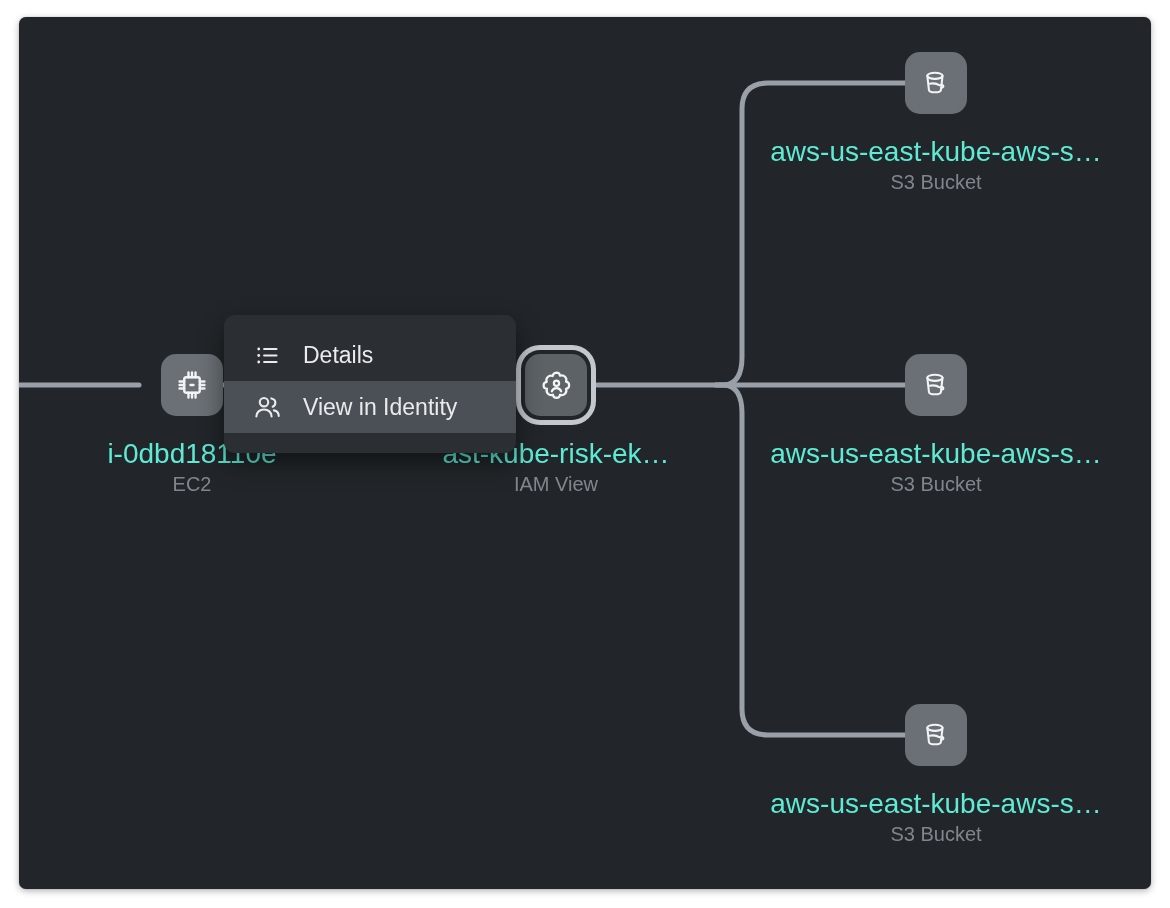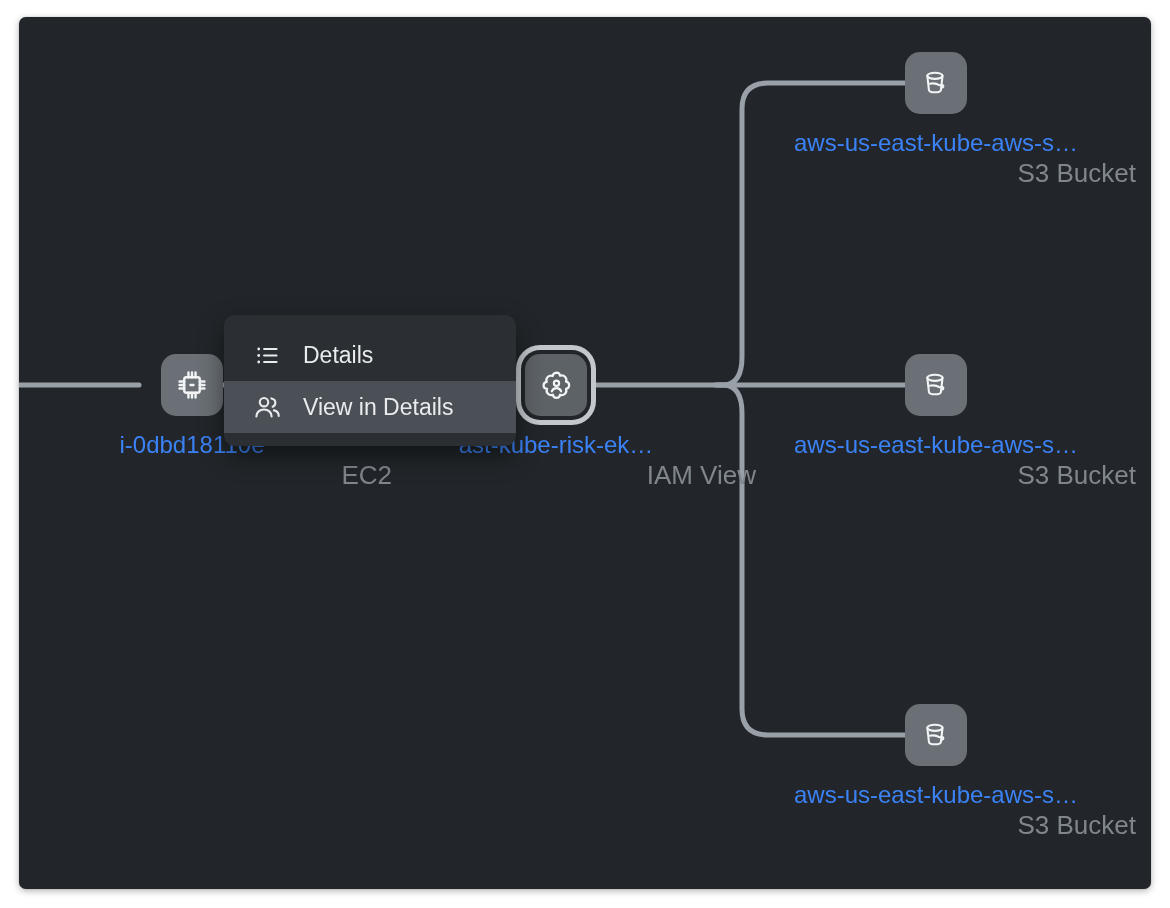--- a/index.html
+++ b/index.html
@@ -69,47 +69,46 @@
     box-sizing: border-box;
   }
   .node.selected .node-tile {
     background: #5d6266;
     box-shadow: 0 0 0 4px #22262a, 0 0 0 9px #c3c8cd;
   }
   .node-tile svg {
     display: block;
   }
   .node-title {
-    margin-top: 14px;
-    font-size: 24px;
+    margin-top: 23px;
+    font-size: 28px;
     line-height: 30px;
-    color: #3b82f6;
+    color: #5eead4;
     white-space: nowrap;
     overflow: visible;
   }
   .node-subtitle {
     margin-top: 1px;
-    font-size: 26px;
+    font-size: 20px;
     line-height: 29px;
     color: #80868d;
     white-space: nowrap;
-    text-align: right;
   }
   
   .node-title, .node-subtitle { width: 400px; margin-left: -120px; }
 
   
   #context-menu {
     position: absolute;
     left: 205px;
     top: 298px;
     width: 292px;
     background: #2b2f34;
     border-radius: 11px;
-    padding: 14px 0 13px 0;
+    padding: 14px 0 20px 0;
     box-sizing: border-box;
     box-shadow: 0 10px 26px rgba(0,0,0,0.48);
     z-index: 40;
   }
   .menu-item {
     display: flex;
     align-items: center;
     height: 52px;
     padding: 0 22px 0 26px;
     box-sizing: border-box;
@@ -245,19 +244,19 @@
 
       <div class="menu-item active">
         <span class="menu-icon">
           <svg width="29" height="29" viewBox="0 0 24 24" fill="none" stroke="#e9ebed" stroke-width="1.75" stroke-linecap="round" stroke-linejoin="round">
             <circle cx="9.1" cy="7.6" r="3.5"></circle>
             <path d="M2.8 19.4c0-3.5 2.8-5.8 6.3-5.8s6.3 2.3 6.3 5.8"></path>
             <path d="M15.2 4.5c1.9.3 3.3 1.8 3.3 3.6 0 1.5-.9 2.8-2.2 3.3"></path>
             <path d="M17.3 14.4c2.4.5 4 2.3 4 4.6"></path>
           </svg>
         </span>
-        <span class="menu-label">View in Details</span>
+        <span class="menu-label">View in Identity</span>
       </div>
 
     </div>
 
   </div>
 </div>
 
 </body></html>

